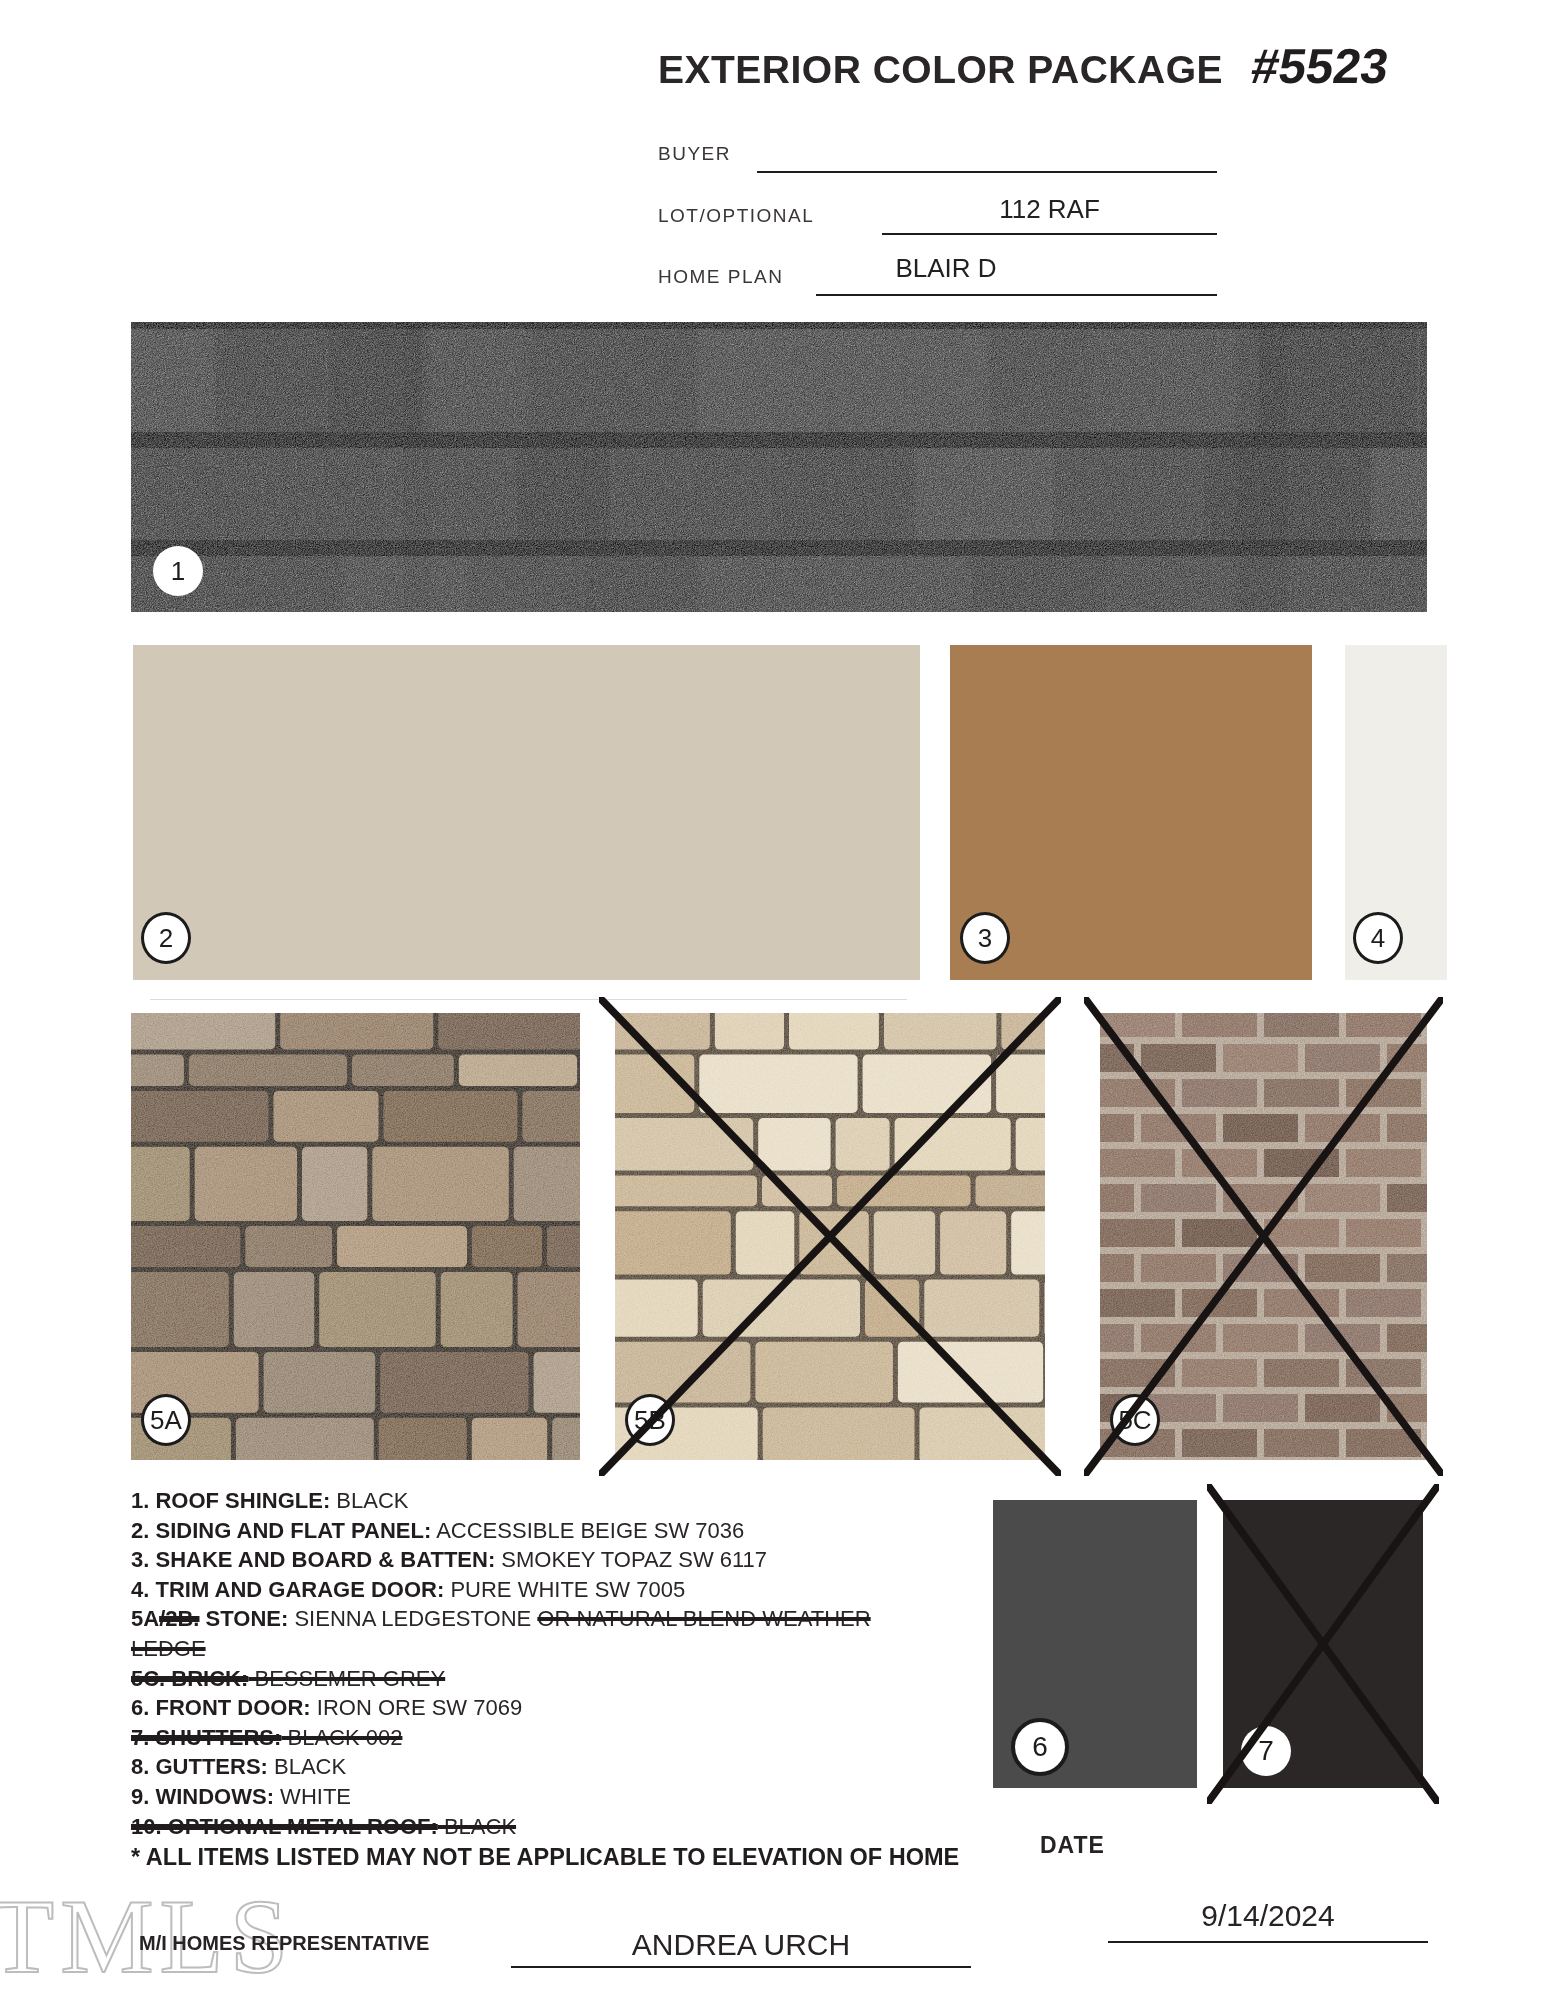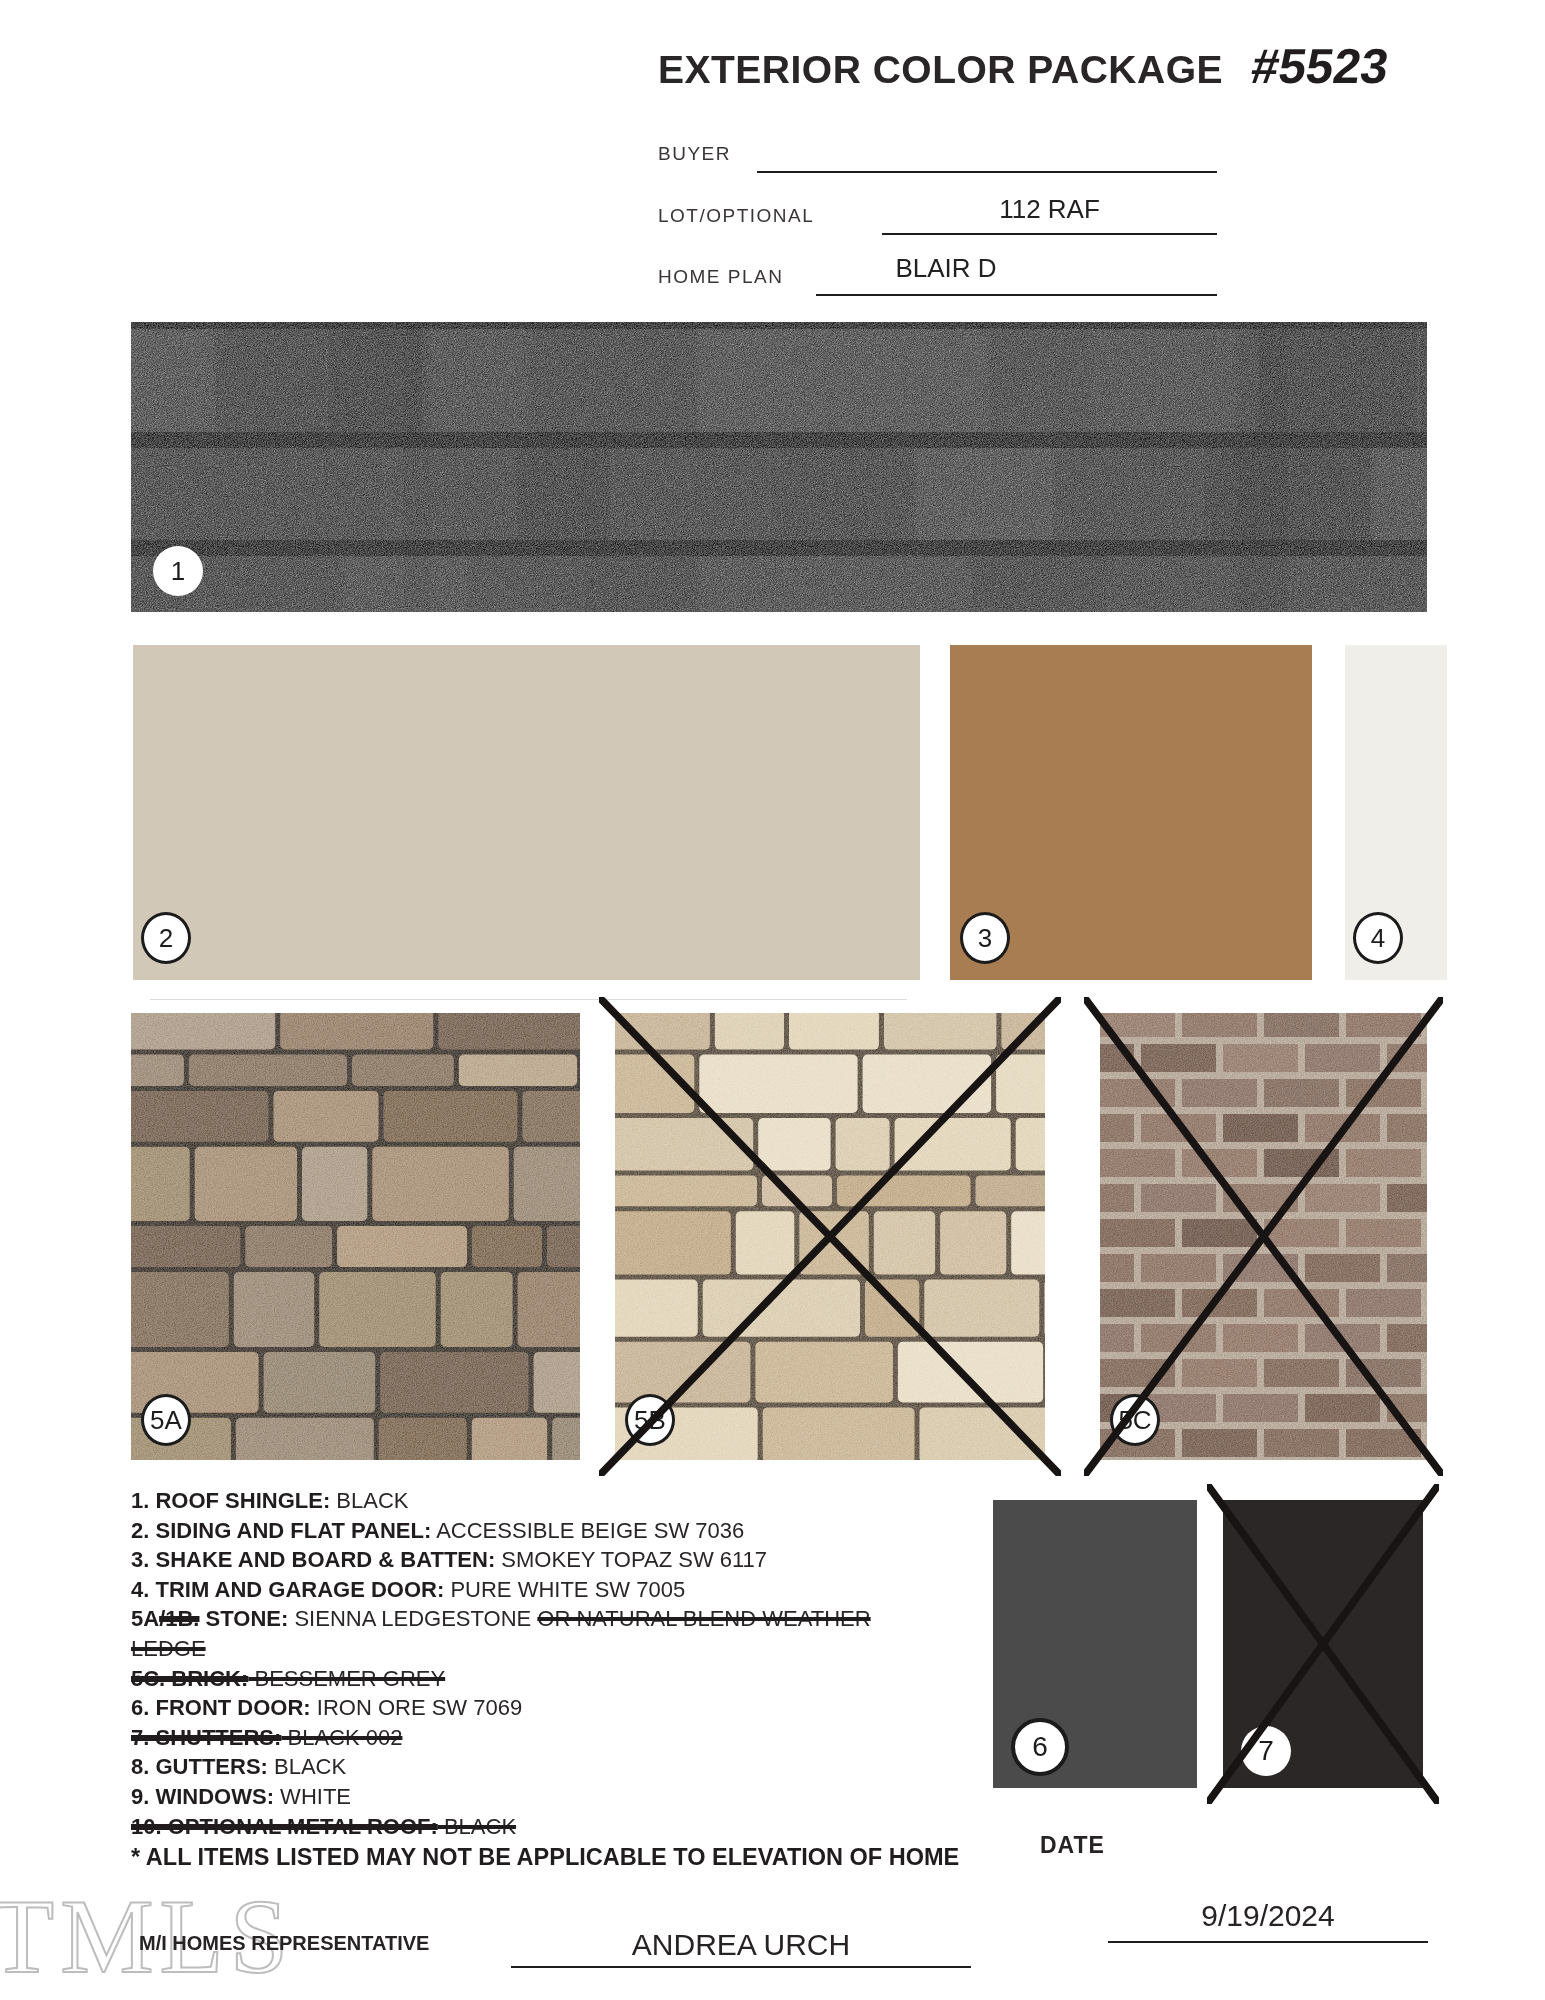--- a/index.html
+++ b/index.html
@@ -303,21 +303,21 @@
         <line x1="0" y1="0" x2="100" y2="100" vector-effect="non-scaling-stroke"></line>
         <line x1="100" y1="0" x2="0" y2="100" vector-effect="non-scaling-stroke"></line>
       </svg>
   </div>
 
   <div class="spec-list">
     <div class="line"><span class="b">1. ROOF SHINGLE:</span><span> BLACK</span></div>
     <div class="line"><span class="b">2. SIDING AND FLAT PANEL:</span><span> ACCESSIBLE BEIGE SW 7036</span></div>
     <div class="line"><span class="b">3. SHAKE AND BOARD &amp; BATTEN:</span><span> SMOKEY TOPAZ SW 6117</span></div>
     <div class="line"><span class="b">4. TRIM AND GARAGE DOOR:</span><span> PURE WHITE SW 7005</span></div>
-    <div class="line"><span class="b">5A</span><span class="b struck">/1B.</span><span class="b"> STONE:</span><span> SIENNA LEDGESTONE </span><span class="struck">OR NATURAL BLEND WEATHER </span></div>
+    <div class="line"><span class="b">5A</span><span class="b struck">/2B.</span><span class="b"> STONE:</span><span> SIENNA LEDGESTONE </span><span class="struck">OR NATURAL BLEND WEATHER </span></div>
     <div class="line"><span class="struck">LEDGE</span></div>
     <div class="line"><span class="b struck">5C. BRICK:</span><span class="struck"> BESSEMER GREY</span></div>
     <div class="line"><span class="b">6. FRONT DOOR:</span><span> IRON ORE SW 7069</span></div>
     <div class="line"><span class="b struck">7. SHUTTERS:</span><span class="struck"> BLACK 002</span></div>
     <div class="line"><span class="b">8. GUTTERS:</span><span> BLACK</span></div>
     <div class="line"><span class="b">9. WINDOWS:</span><span> WHITE</span></div>
     <div class="line"><span class="b struck">10. OPTIONAL METAL ROOF:</span><span class="struck"> BLACK</span></div>
   </div>
 
   <div class="swatch" style="left: 993px; top: 1500px; width: 204px; height: 288px; background: rgb(75, 75, 75);">
@@ -331,16 +331,16 @@
         <line x1="100" y1="0" x2="0" y2="100" vector-effect="non-scaling-stroke"></line>
       </svg>
   </div>
 
   <div class="note">* ALL ITEMS LISTED MAY NOT BE APPLICABLE TO ELEVATION OF HOME</div>
 
   <div class="abs foot rep-label">M/I HOMES REPRESENTATIVE</div>
   <div class="abs foot rep-name">ANDREA URCH</div>
   <div class="abs foot rep-line field-line"></div>
   <div class="abs foot date-label">DATE</div>
-  <div class="abs foot date-value">9/19/2024</div>
+  <div class="abs foot date-value">9/14/2024</div>
   <div class="abs foot date-line field-line"></div>
 
 </div>
 
 </body></html>

